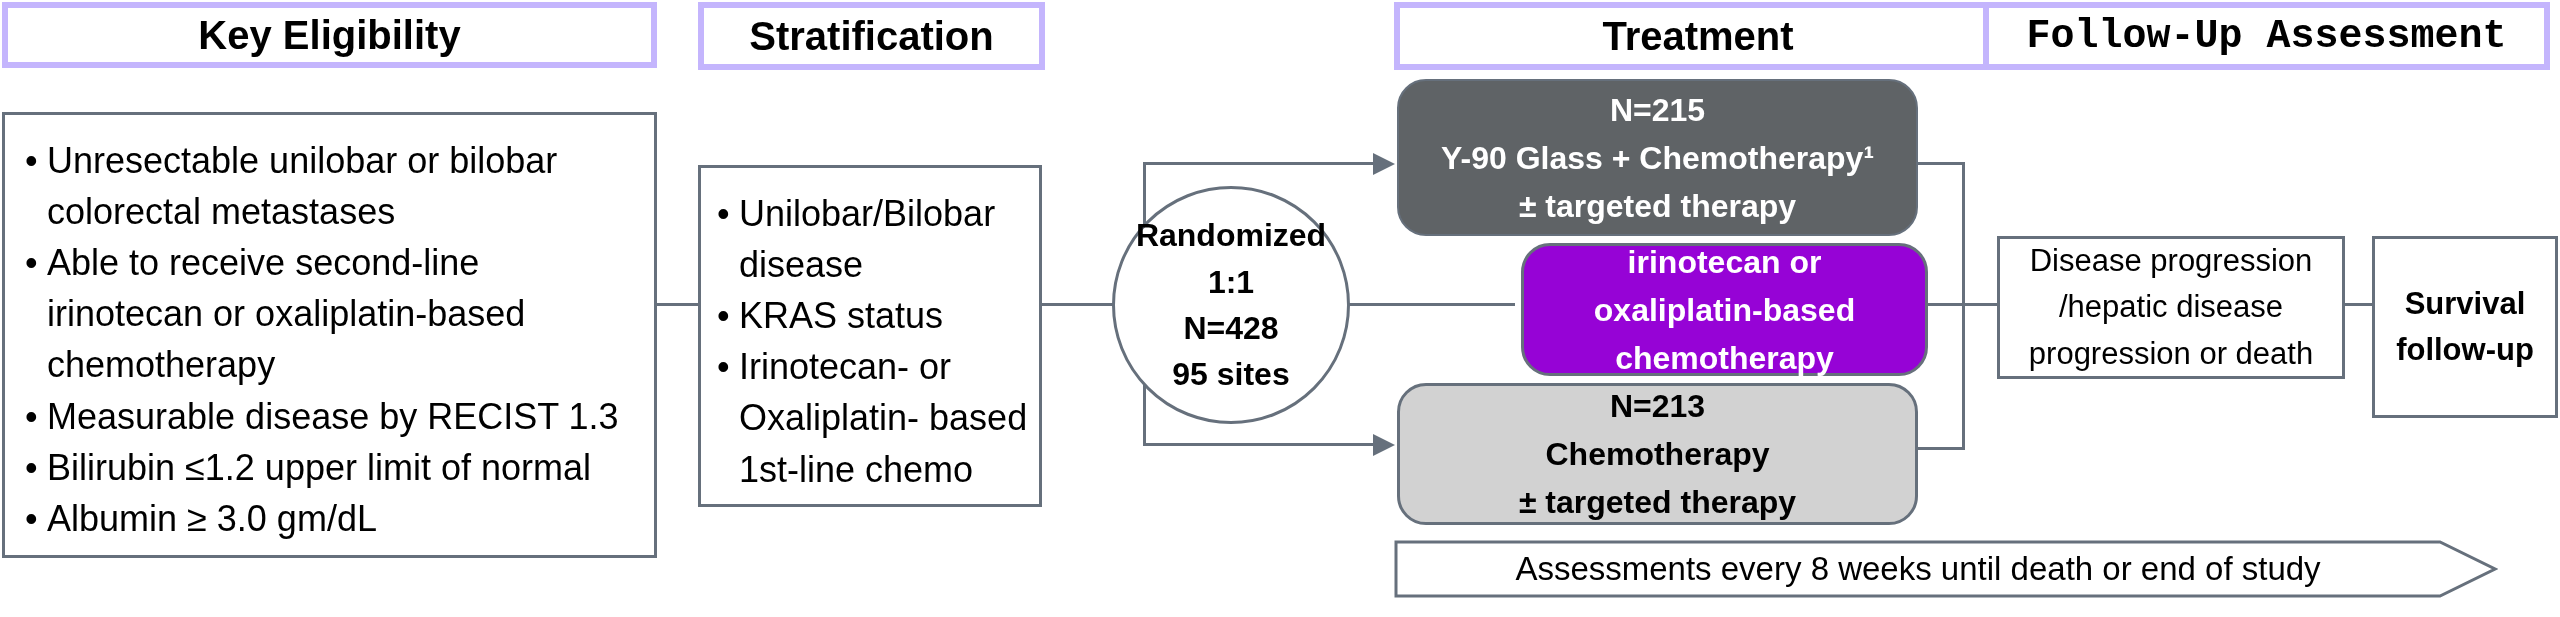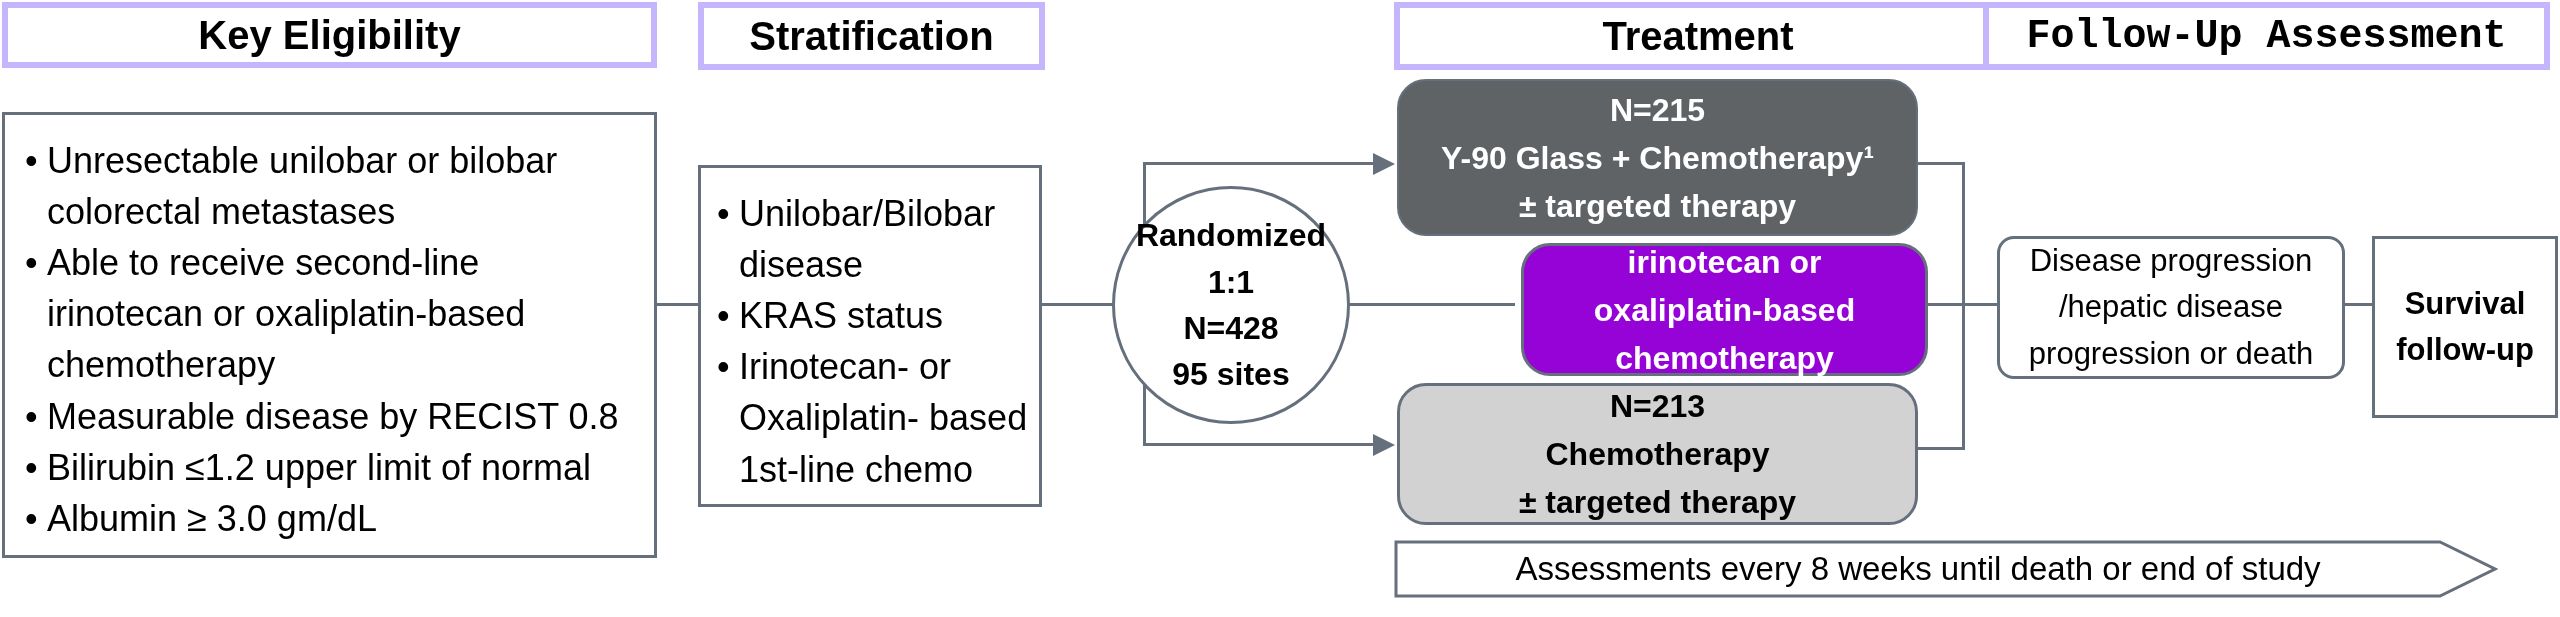--- a/index.html
+++ b/index.html
@@ -92,21 +92,21 @@
 
   <div class="hdr" style="left:2px;top:2px;width:655px;height:66px;">Key Eligibility</div>
   <div class="hdr" style="left:698px;top:2px;width:347px;height:68px;">Stratification</div>
   <div class="hdr" style="left:1394px;top:2px;width:608px;height:68px;">Treatment</div>
   <div class="hdr" style="left:1983px;top:2px;width:567px;height:68px;font-family:Liberation Mono, monospace;">Follow-Up Assessment</div>
 
   <div class="obox" style="left:2px;top:112px;width:655px;height:446px;padding:20px 12px;">
     <ul class="bullets">
       <li>Unresectable unilobar or bilobar colorectal metastases</li>
       <li>Able to receive second-line irinotecan or oxaliplatin-based chemotherapy</li>
-      <li>Measurable disease by RECIST 0.8</li>
+      <li>Measurable disease by RECIST 1.3</li>
       <li>Bilirubin ≤1.2 upper limit of normal</li>
       <li>Albumin ≥ 3.0 gm/dL</li>
     </ul>
   </div>
 
   <div class="obox" style="left:698px;top:165px;width:344px;height:342px;padding:20px 8px;">
     <ul class="bullets">
       <li>Unilobar/Bilobar disease</li>
       <li>KRAS status</li>
       <li>Irinotecan- or Oxaliplatin- based 1st-line chemo</li>
@@ -144,21 +144,21 @@
     <div>oxaliplatin-based</div>
     <div>chemotherapy</div>
   </div>
 
   <div class="arm arm-gray">
     <div>N=213</div>
     <div>Chemotherapy</div>
     <div>± targeted therapy</div>
   </div>
 
-  <div class="fbox" style="left:1997px;top:236px;width:348px;height:143px;padding:0 10px;border-radius:17px;">Disease progression /hepatic disease progression or death</div>
+  <div class="fbox" style="left:1997px;top:236px;width:348px;height:143px;padding:0 10px;">Disease progression /hepatic disease progression or death</div>
   <div class="fbox bold" style="left:2372px;top:236px;width:186px;height:182px;padding:0 8px;">Survival follow-up</div>
 
   <div class="banner">
     <svg width="1104" height="58" viewBox="0 0 1104 58">
       <polygon points="2,2 1046,2 1101,29 1046,56 2,56" fill="#ffffff" stroke="#66707c" stroke-width="3"></polygon>
     </svg>
     <div class="label">Assessments every 8 weeks until death or end of study</div>
   </div>
 
 </div>

